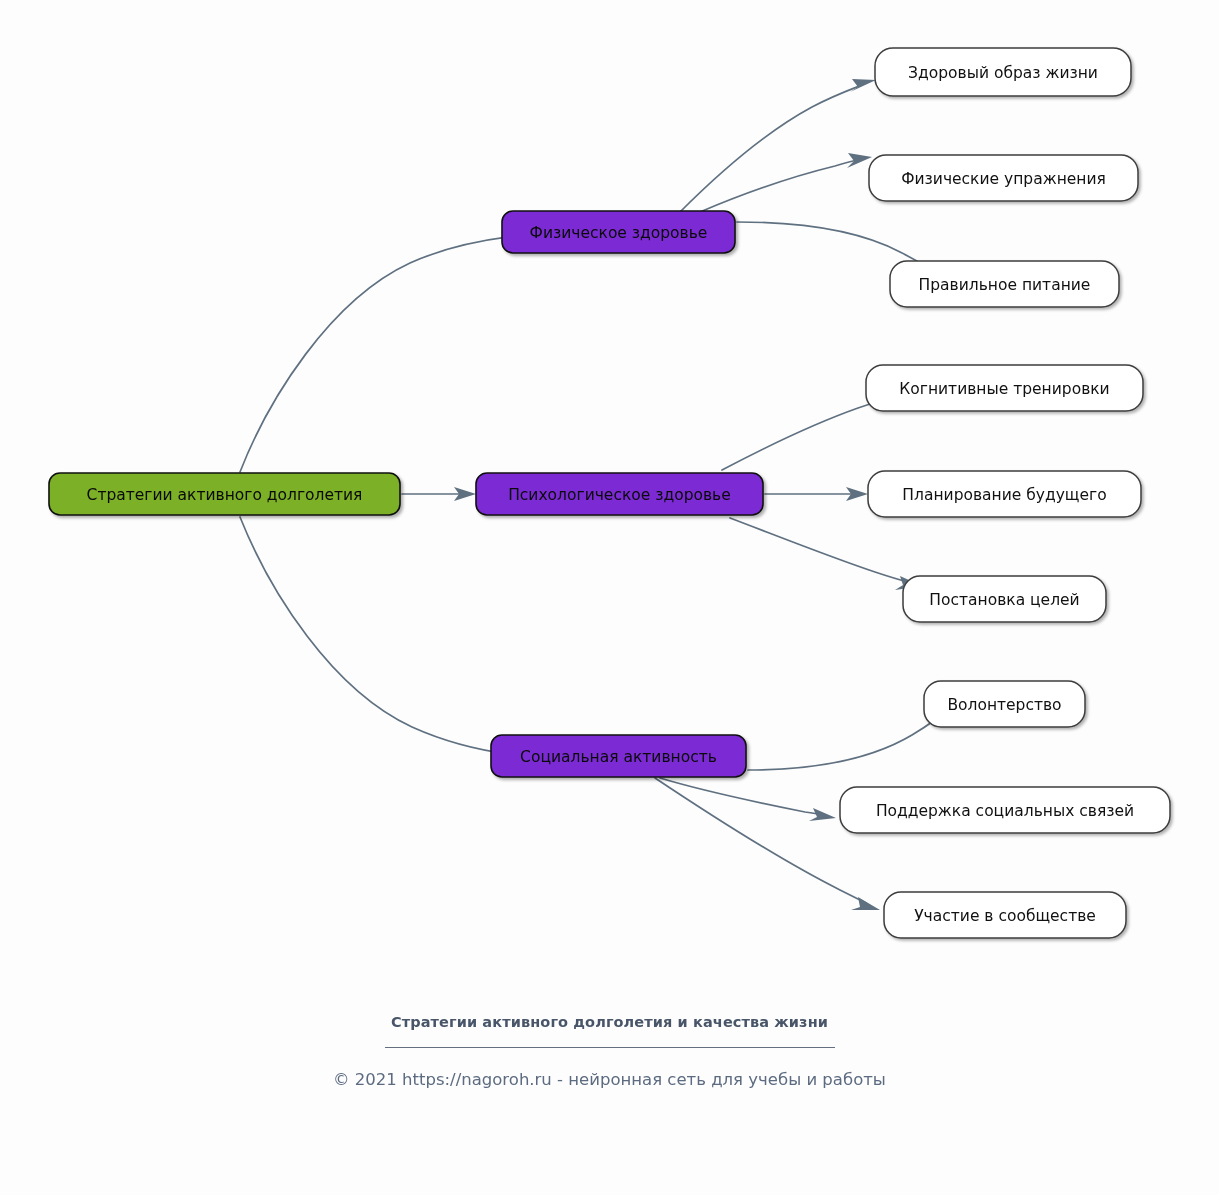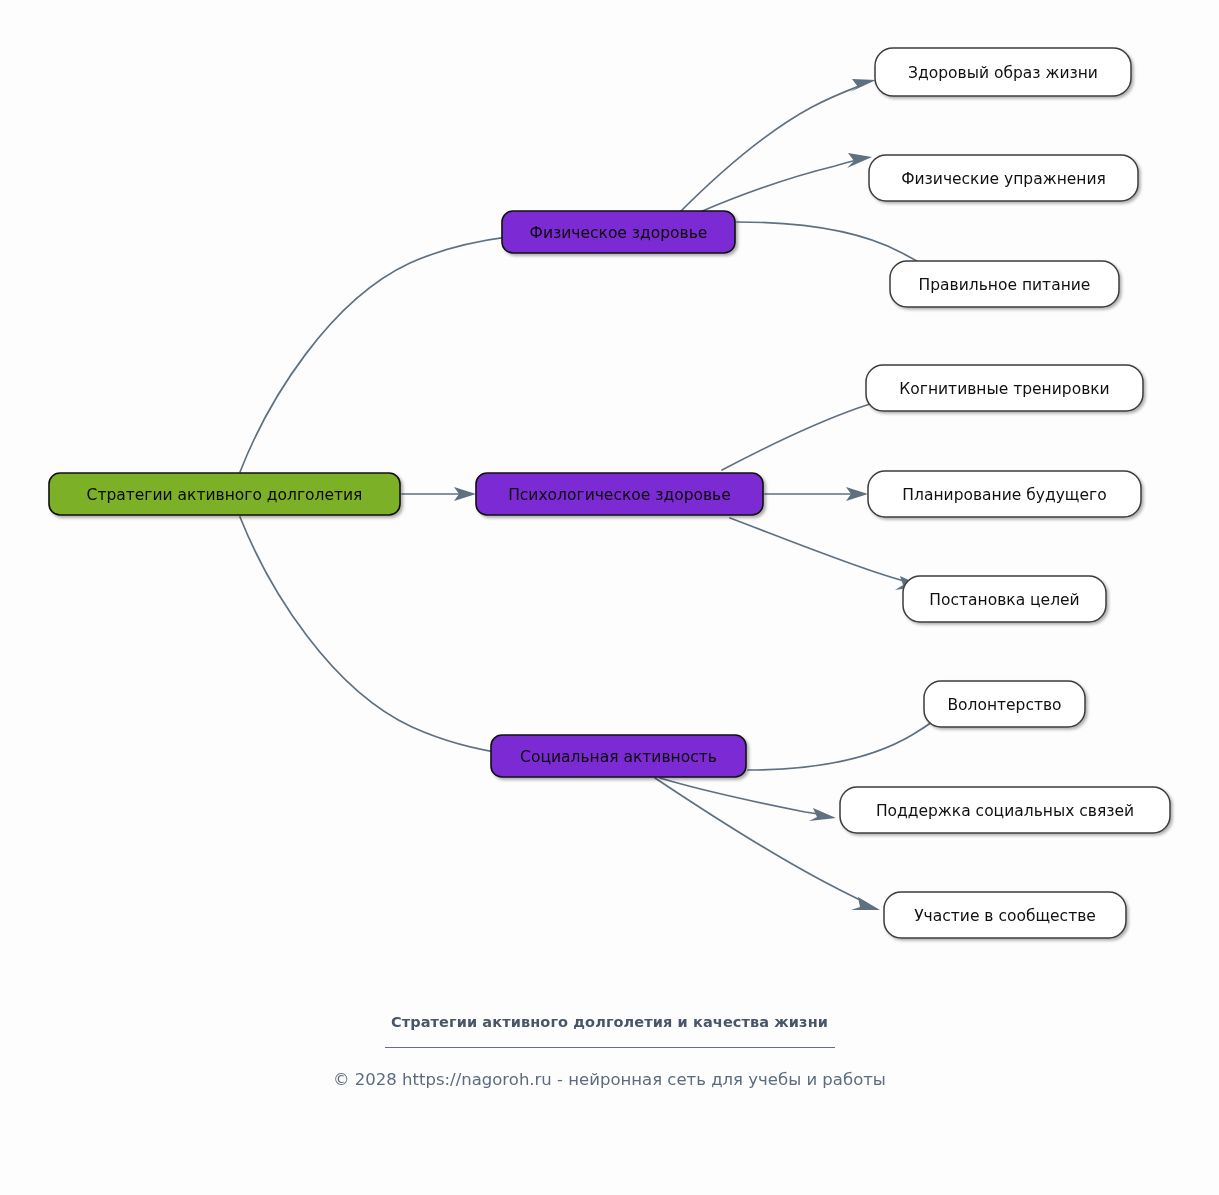--- a/index.html
+++ b/index.html
@@ -230,14 +230,14 @@
   <g filter="url(#leafShadow)">
     <rect class="node-rect-leaf" x="884" y="892" width="242" height="46" rx="17" ry="17"></rect>
   </g>
   <text class="node-label node-label-leaf" x="1005" y="916">Участие в сообществе</text>
 
 </svg>
 
 <div class="footer-block">
   <div class="footer-title">Стратегии активного долголетия и качества жизни</div>
   <div class="footer-divider"></div>
-  <div class="footer-copyright">© 2028 https://nagoroh.ru - нейронная сеть для учебы и работы</div>
+  <div class="footer-copyright">© 2021 https://nagoroh.ru - нейронная сеть для учебы и работы</div>
 </div>
 
 </body></html>

